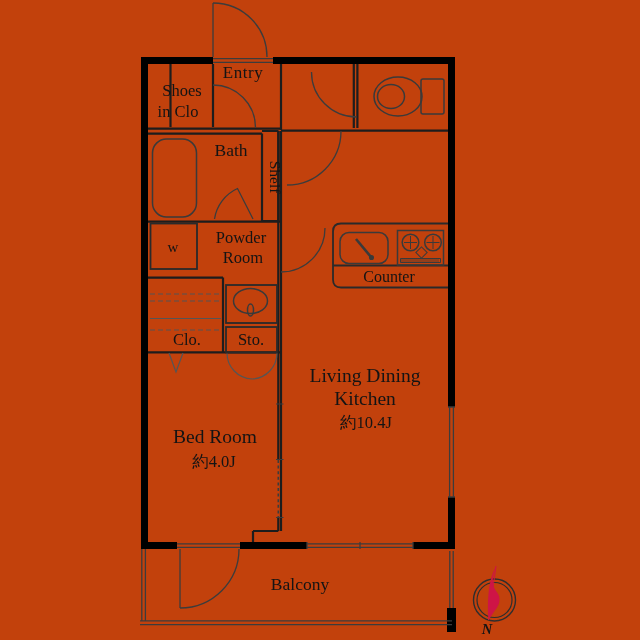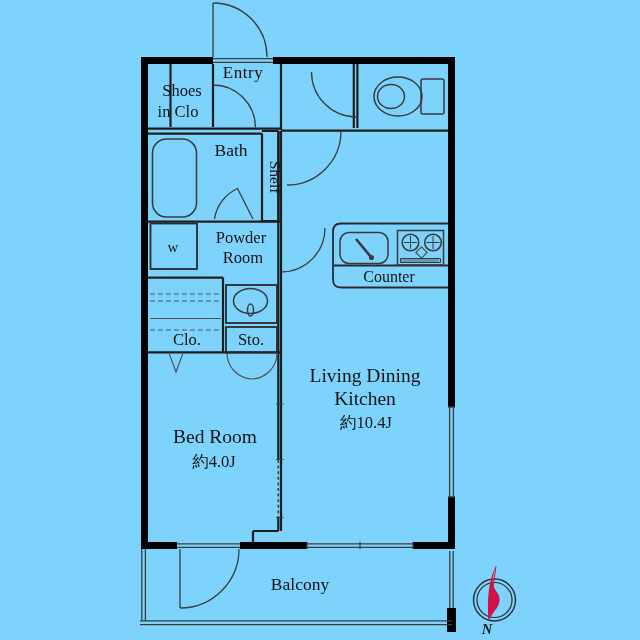--- a/index.html
+++ b/index.html
@@ -1,16 +1,16 @@
 <!DOCTYPE html>
 <html><head>
 <meta charset="utf-8">
 <style>
   html,body{margin:0;padding:0;background:#ffffff;}
-  .stage{position:relative;width:640px;height:640px;background:#7dd3fc;overflow:hidden;
+  .stage{position:relative;width:640px;height:640px;background:#c2410c;overflow:hidden;
          font-family:"Liberation Serif", serif;}
   svg{display:block}
   text{font-family:"Liberation Serif", serif;fill:#141414;}
   .lbl{letter-spacing:.5px;}
 </style>
 </head>
 <body>
 
 <div class="stage">
 <svg width="640" height="640" viewBox="0 0 640 640">

